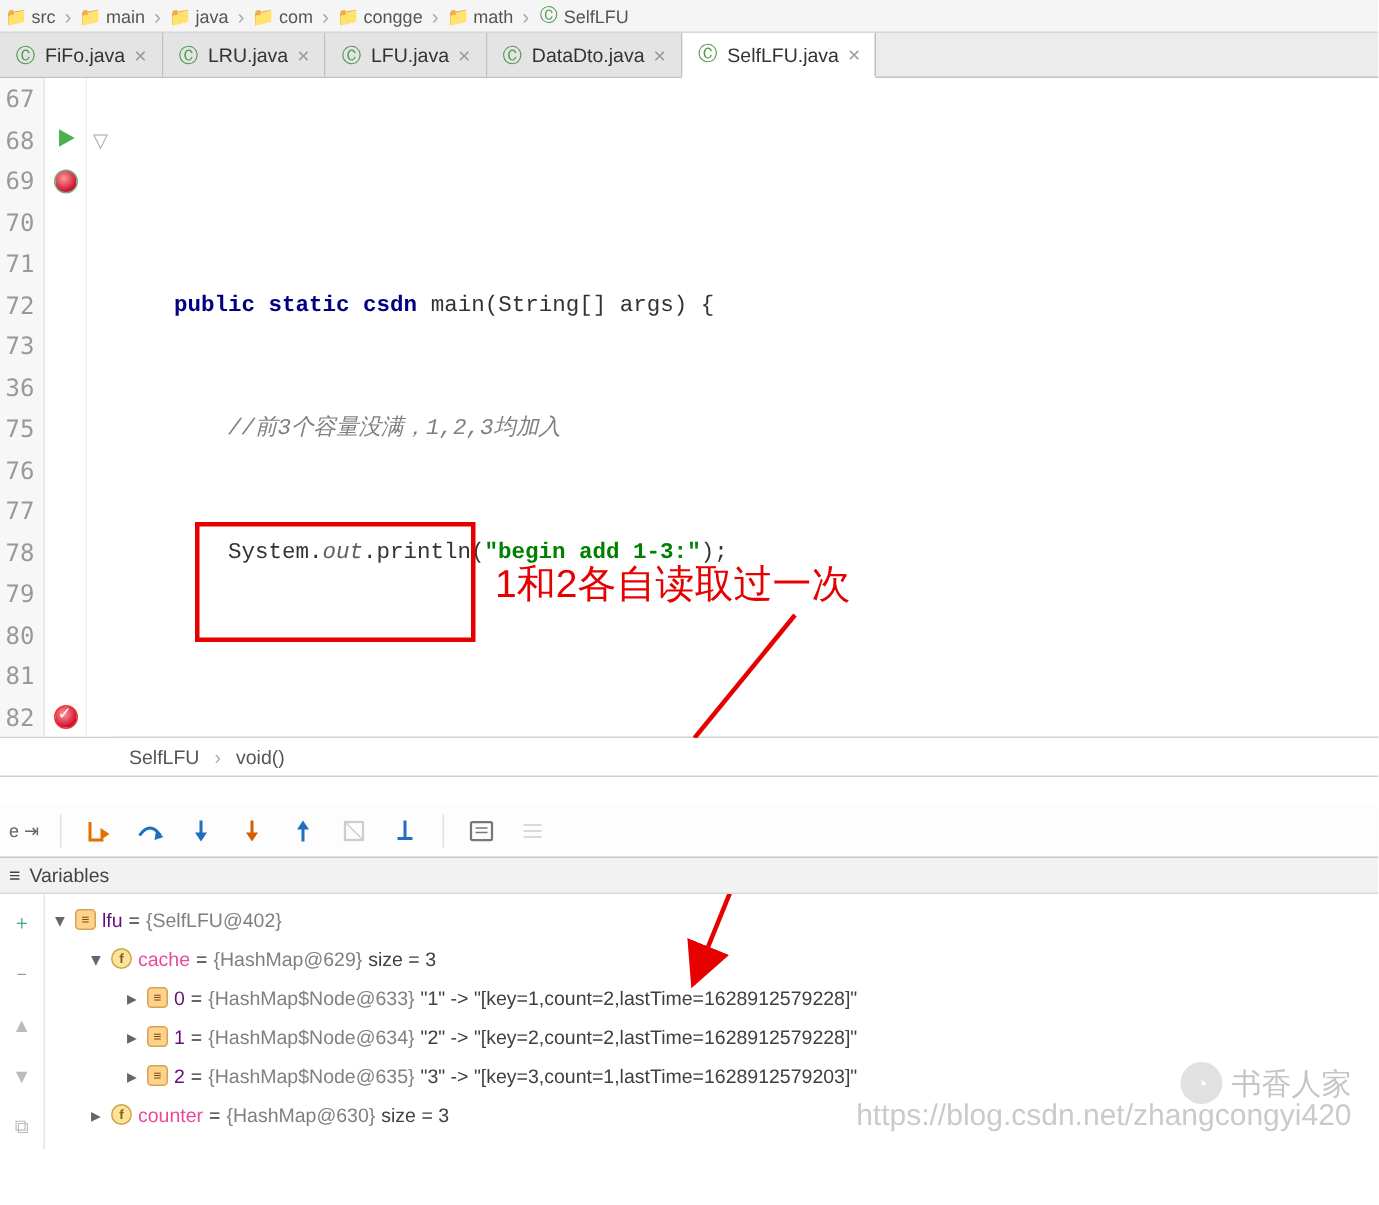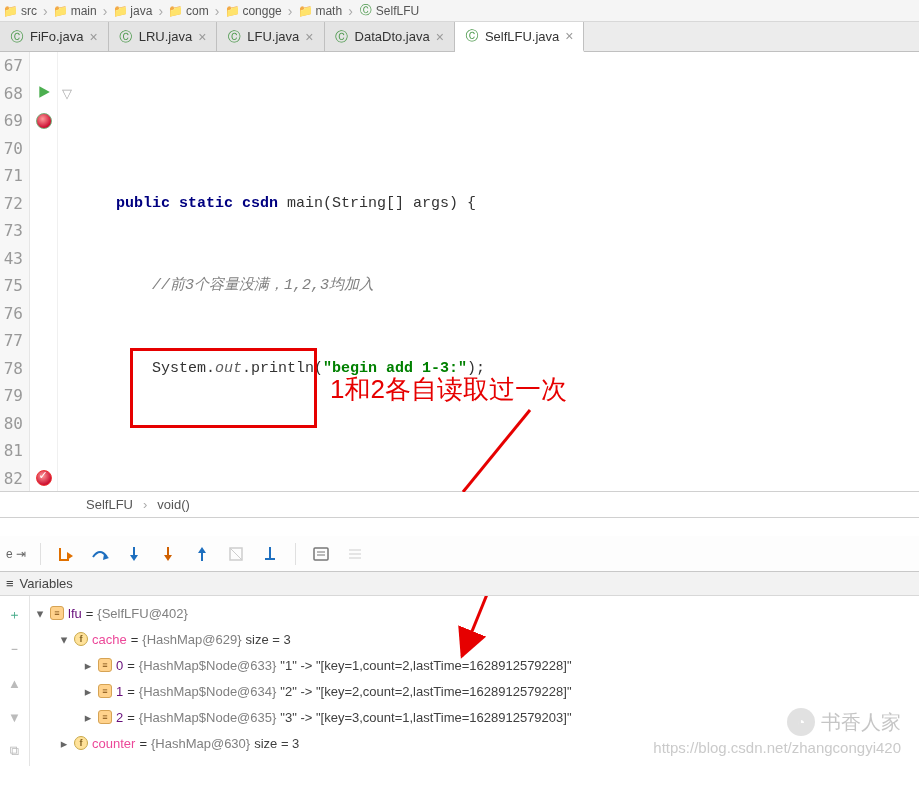--- a/index.html
+++ b/index.html
@@ -202,21 +202,21 @@
     width: 28px; height: 28px; border-radius:50%;
     background: rgba(180,180,180,0.4);
     display:flex;align-items:center;justify-content:center;
     color: #fff; font-size: 14px;
   }
   .watermark2 {
     position: absolute;
     right: 18px;
     bottom: 10px;
     color: rgba(150,150,150,0.5);
-    font-size: 15px;
+    font-size: 20px;
     font-family: Arial, sans-serif;
   }
   .arrow-svg {
     position: absolute;
     pointer-events: none;
   }
 </style>
 </head>
 <body>
 
@@ -287,21 +287,21 @@
 
 <div class="editor">
   <div class="gutter">
     <div class="ln">67</div>
     <div class="ln">68</div>
     <div class="ln">69</div>
     <div class="ln">70</div>
     <div class="ln">71</div>
     <div class="ln">72</div>
     <div class="ln">73</div>
-    <div class="ln">43</div>
+    <div class="ln">36</div>
     <div class="ln">75</div>
     <div class="ln">76</div>
     <div class="ln">77</div>
     <div class="ln">78</div>
     <div class="ln">79</div>
     <div class="ln">80</div>
     <div class="ln">81</div>
     <div class="ln">82</div>
   </div>
   <div class="icon-gutter">

